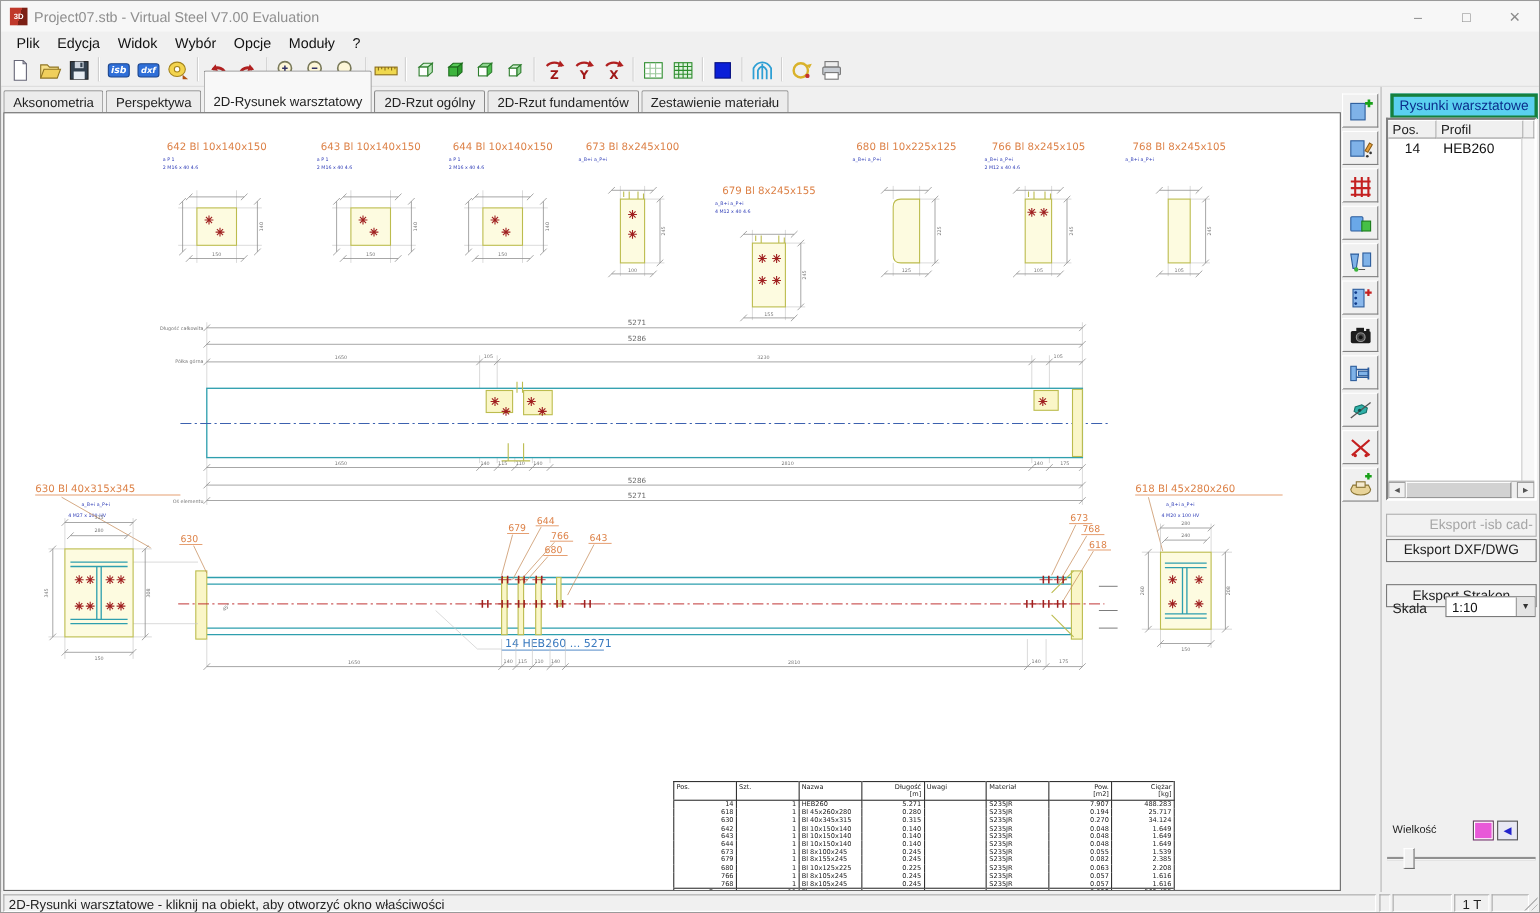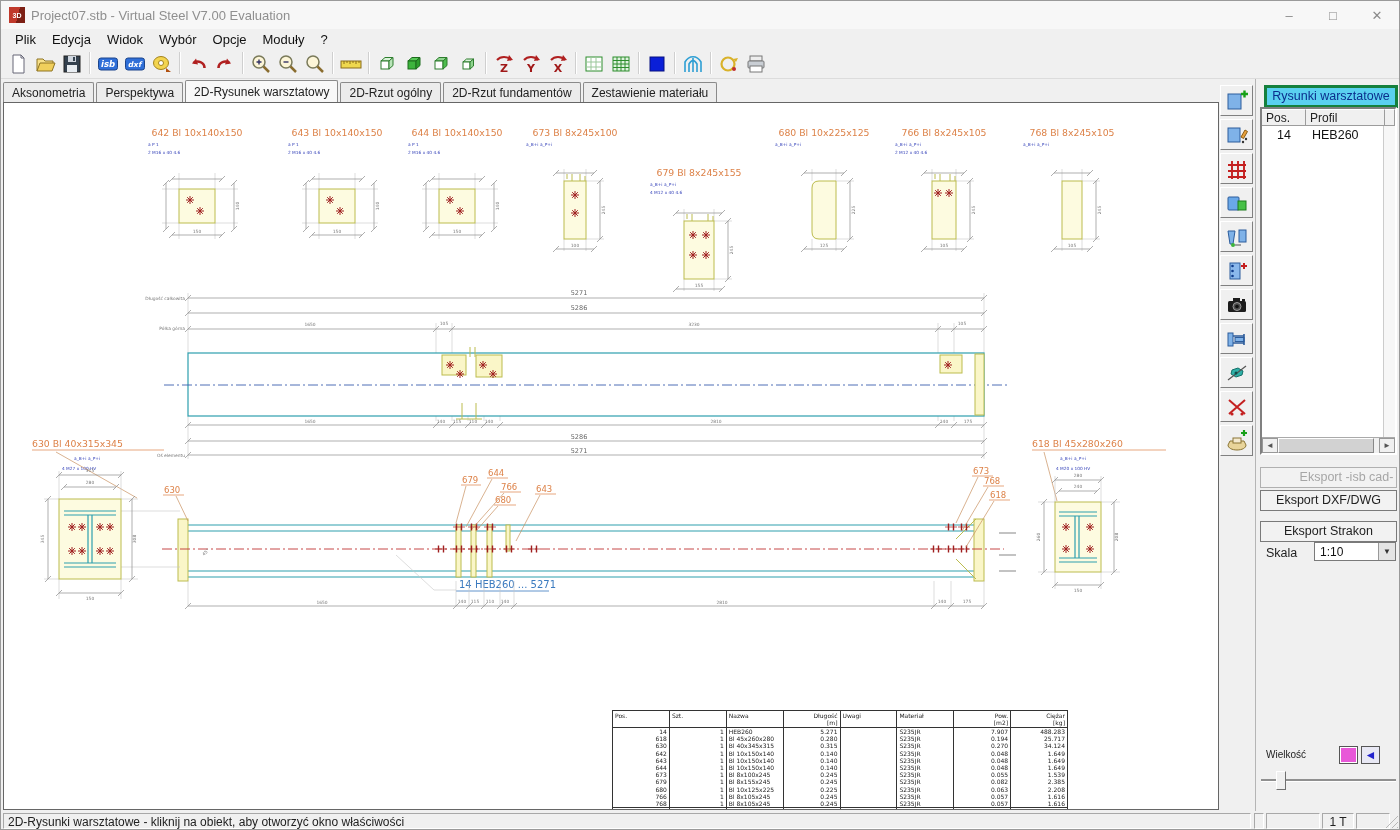--- a/index.html
+++ b/index.html
@@ -19,21 +19,21 @@
   
   #toolbar{position:absolute;left:0;top:48px;width:100%;height:30px;background:#f0f0f0;display:flex;align-items:center;padding-left:3px;box-sizing:border-box;border-bottom:1px solid #dcdcdc;}
   .tbtn{width:27px;height:26px;display:flex;align-items:center;justify-content:center;}
   .tbtn svg{width:24px;height:24px;}
   .tsep{width:9px;height:24px;display:flex;justify-content:center;}
   .tsep div{width:1px;height:22px;background:#cfcfcf;border-right:1px solid #fff;}
   
   #tabs{position:absolute;left:0;top:79px;width:1218px;height:22px;display:flex;align-items:flex-end;padding-left:2px;box-sizing:border-box;}
   .tab{font-size:12px;color:#222;background:#ececec;border:1px solid #8a8a8a;border-bottom:none;
        border-radius:2px 2px 0 0;padding:3px 8px 2px 8px;margin-right:2px;white-space:nowrap;}
-  .tab.active{background:#f8f8f8;padding-top:4px;padding-bottom:3px;}
+  .tab.active{background:#f8f8f8;padding-top:20px;padding-bottom:3px;}
   
   #canvas{position:absolute;left:2px;top:101px;width:1214px;height:706px;background:#fff;border:1px solid #666;overflow:hidden;box-sizing:content-box;}
   .detail{position:absolute;top:22px;width:130px;height:150px;}
   
   .dim{stroke:#8c8c8c;stroke-width:.7;fill:none;}
   .dimt{font-size:4.4px;fill:#777;font-family:"DejaVu Sans",sans-serif;}
   .dimt2{font-size:6.5px;fill:#666;font-family:"DejaVu Sans",sans-serif;}
   .ext{stroke:#c6c6c6;stroke-width:.6;fill:none;}
   .beam{stroke:#2e9fae;stroke-width:1.2;fill:none;}
   .plate{fill:#fdfbe0;stroke:#bcbc4e;stroke-width:1;}
@@ -939,21 +939,21 @@
       <div id="rp-vscroll"></div>
       <div id="rp-hscroll">
         <div class="harrow">◄</div>
         <div id="rp-hthumb"></div>
         <div style="flex:1"></div>
         <div class="harrow">►</div>
       </div>
     </div>
     <div class="rp-btn disabled" style="top:388px">Eksport -isb cad-</div>
     <div class="rp-btn" style="top:411px">Eksport DXF/DWG</div>
-    <div class="rp-btn" style="top:442px">Eksport Strakon</div>
+    <div class="rp-btn" style="top:452px">Eksport Strakon</div>
     <div id="rp-scale-label">Skala</div>
     <div id="rp-scale">
       <div class="val">1:10</div>
       <div class="arrow">▼</div>
     </div>
     <div id="rp-size-label">Wielkość</div>
     <div id="size-color-btn" style="background: rgb(232, 88, 216);"></div>
     <div id="size-arrow-btn">◄</div>
     <div id="rp-slider-track"></div>
     <div id="rp-slider-handle"></div>

